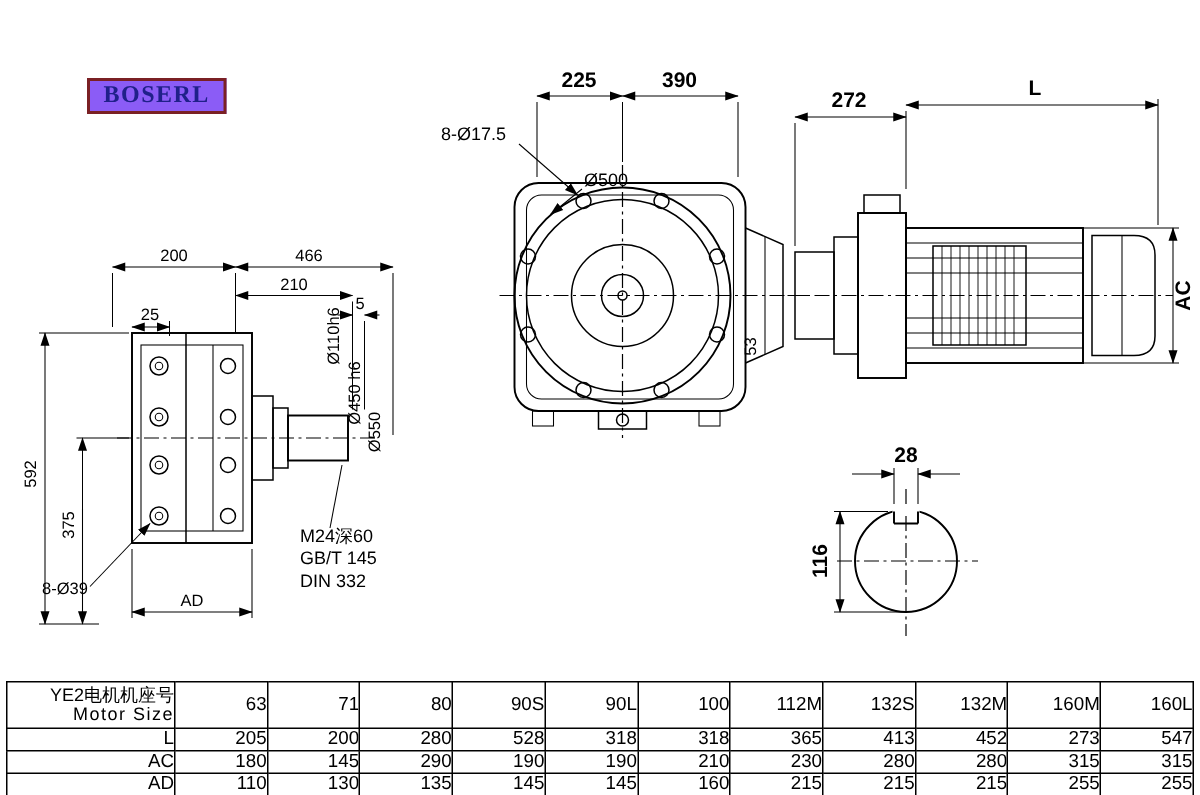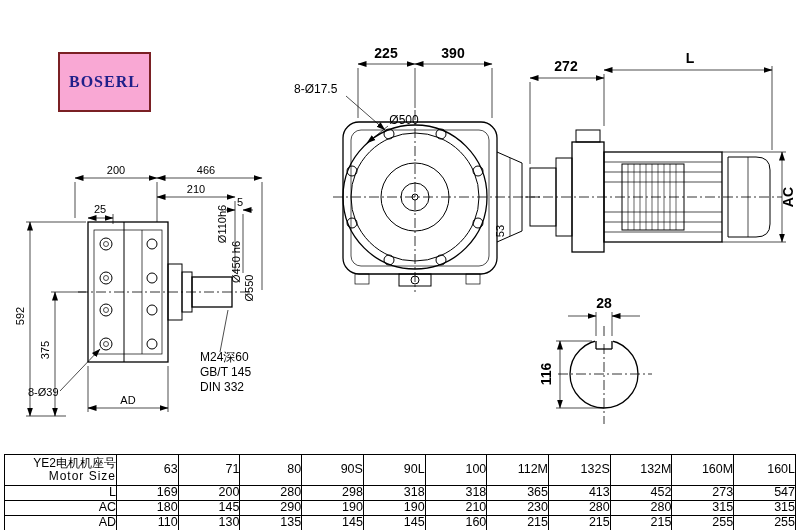--- a/index.html
+++ b/index.html
@@ -1,19 +1,19 @@
 <!DOCTYPE html>
 <html><head>
 <meta charset="utf-8">
 <style>
   *{margin:0;padding:0;box-sizing:border-box}
   html,body{width:800px;height:530px;background:#fff;font-family:"Liberation Sans",sans-serif;color:#000;overflow:hidden}
   .page{position:relative;width:800px;height:530px;background:#fff}
   .title{position:absolute;left:8px;top:5px;font-size:23px;font-weight:bold;letter-spacing:0.5px}
-  .logo{position:absolute;left:58px;top:52px;border:2px solid #7a2024;padding:19px 9px;background:#f9a8d4;
+  .logo{position:absolute;left:58px;top:52px;border:2px solid #7a2024;padding:1px 9px;background:#8b5cf6;
         font-family:"Liberation Serif",serif;font-size:16px;font-weight:bold;color:#20208a;letter-spacing:1px}
   svg.drawing{position:absolute;left:0;top:0}
   .ln{stroke:#000;stroke-width:1.3;fill:none}
   .md{stroke:#000;stroke-width:1;fill:none}
   .thin{stroke:#000;stroke-width:0.7;fill:none}
   .cl{stroke:#000;stroke-width:0.8;stroke-dasharray:10 3 2 3;fill:none}
   .hatch{stroke:#000;stroke-width:0.6;fill:none}
   text{fill:#000;font-family:"Liberation Sans",sans-serif}
   .dim{font-size:11px}
   .dim2{font-size:12px}
@@ -238,24 +238,24 @@
       <td>90L</td>
       <td>100</td>
       <td>112M</td>
       <td>132S</td>
       <td>132M</td>
       <td>160M</td>
       <td>160L</td>
     </tr>
     <tr>
       <td class="c0">L</td>
-      <td>169</td>
+      <td>205</td>
       <td>200</td>
       <td>280</td>
-      <td>298</td>
+      <td>528</td>
       <td>318</td>
       <td>318</td>
       <td>365</td>
       <td>413</td>
       <td>452</td>
       <td>273</td>
       <td>547</td>
     </tr>
     <tr>
       <td class="c0">AC</td>

